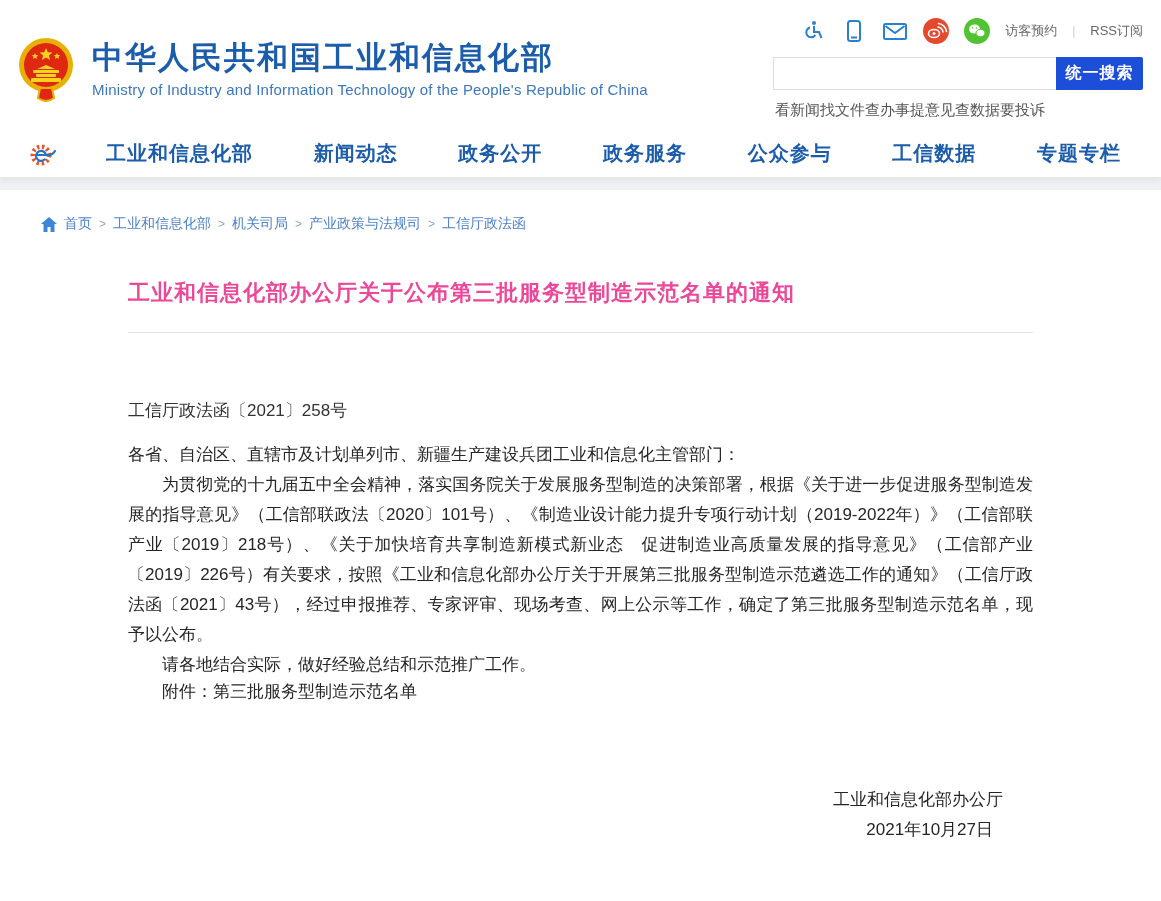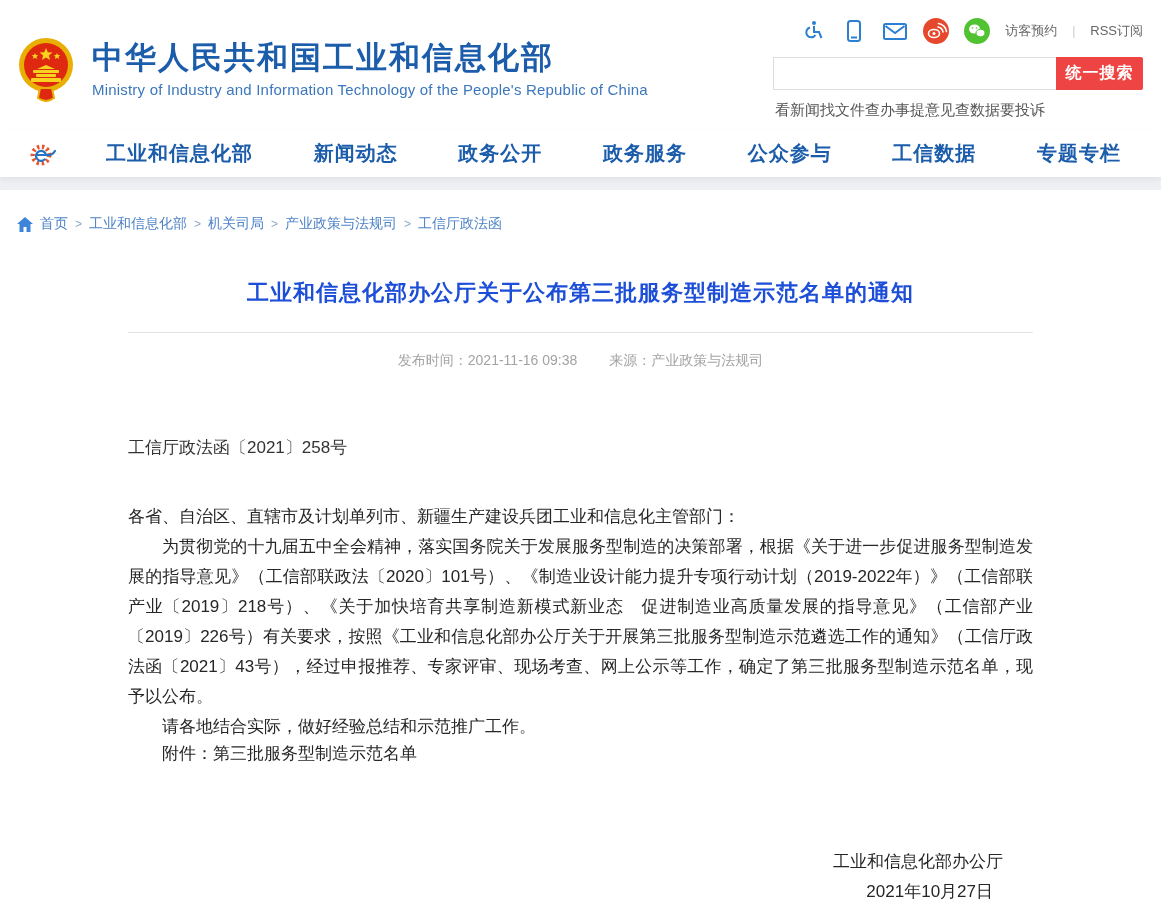--- a/index.html
+++ b/index.html
@@ -14,41 +14,41 @@
   .emblem { width:60px; height:66px; margin-right:16px; flex:none; }
   .brand-text .cn { font-size:31px; font-weight:bold; color:#1b5cab; letter-spacing:2px; line-height:1.15; }
   .brand-text .en { font-size:15px; color:#3b77bd; margin-top:6px; letter-spacing:0.2px; }
   .header-right { position:absolute; right:18px; top:14px; width:370px; }
   .icon-row { display:flex; align-items:center; justify-content:flex-end; gap:15px; height:34px; }
   .icon-row .ico { width:26px; height:26px; display:flex; align-items:center; justify-content:center; cursor:pointer; }
   .icon-row .txt { font-size:13px; color:#666; cursor:pointer; }
   .icon-row .sep { color:#ccc; font-size:12px; }
   .search-row { display:flex; margin-top:9px; }
   .search-input { flex:1; height:33px; border:1px solid #dcdcdc; border-right:none; outline:none; padding:0 10px; font-size:14px; background:#fff; }
-  .search-btn { width:87px; height:33px; background:#ef4444; color:#fff; font-size:16px; font-weight:bold; border:none; cursor:pointer; letter-spacing:1px; border-radius:0 2px 2px 0; }
+  .search-btn { width:87px; height:33px; background:#1d4ed8; color:#fff; font-size:16px; font-weight:bold; border:none; cursor:pointer; letter-spacing:1px; border-radius:0 2px 2px 0; }
   .quick-links { display:flex; margin-top:11px; padding:0 2px; }
   .quick-links span { font-size:15px; color:#555; cursor:pointer; }
   
   .nav { background:#ffffff; height:47px; display:flex; align-items:center; padding:0 30px 0 28px; box-shadow:0 3px 6px rgba(0,0,0,0.06); position:relative; z-index:2; }
   .nav-logo { width:30px; height:30px; margin-right:48px; flex:none; }
   .nav-items { flex:1; display:flex; justify-content:space-between; padding-right:10px; }
   .nav-items span { font-size:20px; font-weight:bold; color:#1b5cab; cursor:pointer; letter-spacing:1px; }
   
   .gap-strip { height:13px; background:#eef0f3; }
   .content-card { background:#ffffff; min-height:711px; padding-top:20px; }
-  .breadcrumb { display:flex; align-items:center; gap:7px; padding-left:17px; font-size:14px; height:28px; }
+  .breadcrumb { display:flex; align-items:center; gap:7px; padding-left:41px; font-size:14px; height:28px; }
   .breadcrumb .crumb { color:#4d82c6; cursor:pointer; }
   .breadcrumb .bsep { color:#8fa8c9; font-size:12px; }
   .article { width:905px; margin:0 auto; }
-  .article-title { margin-top:40px; text-align:center; font-size:22px; font-weight:bold; color:#1d4ed8; letter-spacing:1px; }
+  .article-title { margin-top:40px; font-size:22px; font-weight:bold; color:#ec4899; letter-spacing:1px; }
   .title-divider { margin-top:24px; border:none; border-top:1px solid #e3e3e3; height:0; }
   .meta { margin-top:19px; text-align:center; font-size:14px; color:#a3a3a3; }
   .meta span { margin:0 14px; }
   .doc-number { margin-top:66px; text-align:left; font-size:17px; color:#333; }
-  .body-text { margin-top:43px; font-size:17px; line-height:30px; color:#262626; text-align:justify; }
+  .body-text { margin-top:18px; font-size:17px; line-height:30px; color:#262626; text-align:justify; }
   .body-text p.indent { text-indent:2em; }
   .attachment { font-size:17px; color:#262626; text-indent:2em; }
   .signature-block { margin-top:82px; text-align:right; font-size:17px; color:#262626; line-height:30px; }
   .signature-block .sig { padding-right:30px; }
   .signature-block .date { padding-right:40px; margin-top:0; }
 </style>
 </head>
 <body>
 
 <div class="header">
@@ -165,24 +165,20 @@
     <span class="crumb">机关司局</span>
     <span class="bsep">&gt;</span>
     <span class="crumb">产业政策与法规司</span>
     <span class="bsep">&gt;</span>
     <span class="crumb">工信厅政法函</span>
   </div>
 
   <div class="article">
     <h1 class="article-title">工业和信息化部办公厅关于公布第三批服务型制造示范名单的通知</h1>
     <hr class="title-divider">
-    <div class="meta">
-      <span>发布时间：2021-11-16 09:38</span>
-      <span>来源：产业政策与法规司</span>
-    </div>
 
     <div class="doc-number">工信厅政法函〔2021〕258号</div>
 
     <div class="body-text">
       <p>各省、自治区、直辖市及计划单列市、新疆生产建设兵团工业和信息化主管部门：</p>
       <p class="indent">为贯彻党的十九届五中全会精神，落实国务院关于发展服务型制造的决策部署，根据《关于进一步促进服务型制造发展的指导意见》（工信部联政法〔2020〕101号）、《制造业设计能力提升专项行动计划（2019-2022年）》（工信部联产业〔2019〕218号）、《关于加快培育共享制造新模式新业态　促进制造业高质量发展的指导意见》（工信部产业〔2019〕226号）有关要求，按照《工业和信息化部办公厅关于开展第三批服务型制造示范遴选工作的通知》（工信厅政法函〔2021〕43号），经过申报推荐、专家评审、现场考查、网上公示等工作，确定了第三批服务型制造示范名单，现予以公布。</p>
       <p class="indent">请各地结合实际，做好经验总结和示范推广工作。</p>
     </div>
 
     <div class="attachment">附件：第三批服务型制造示范名单</div>

